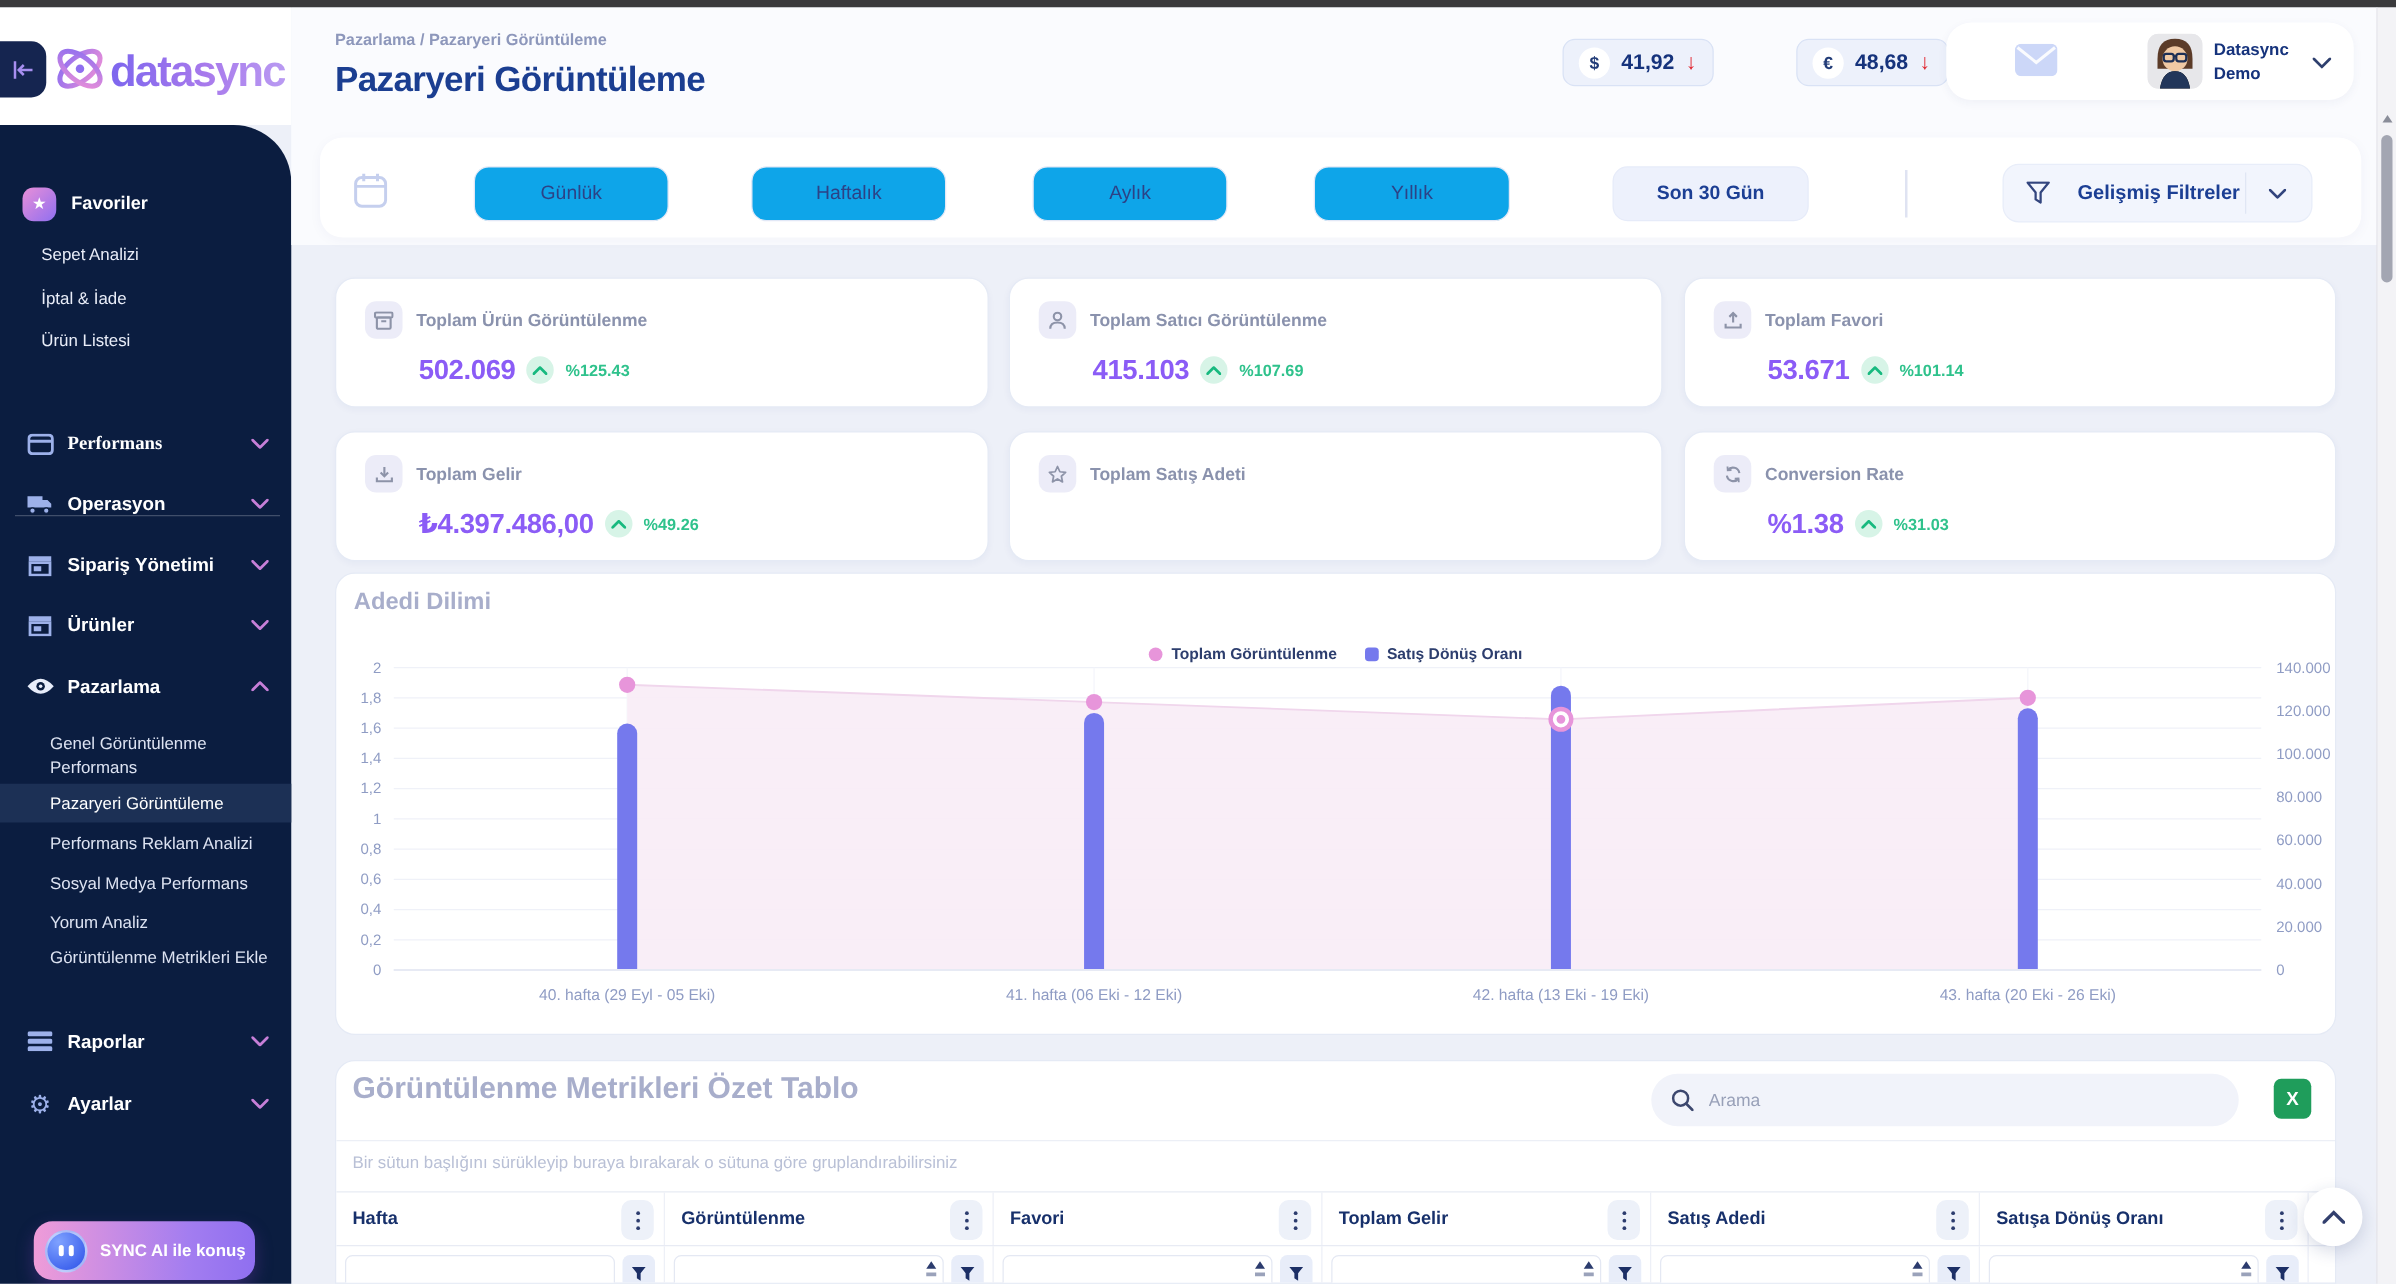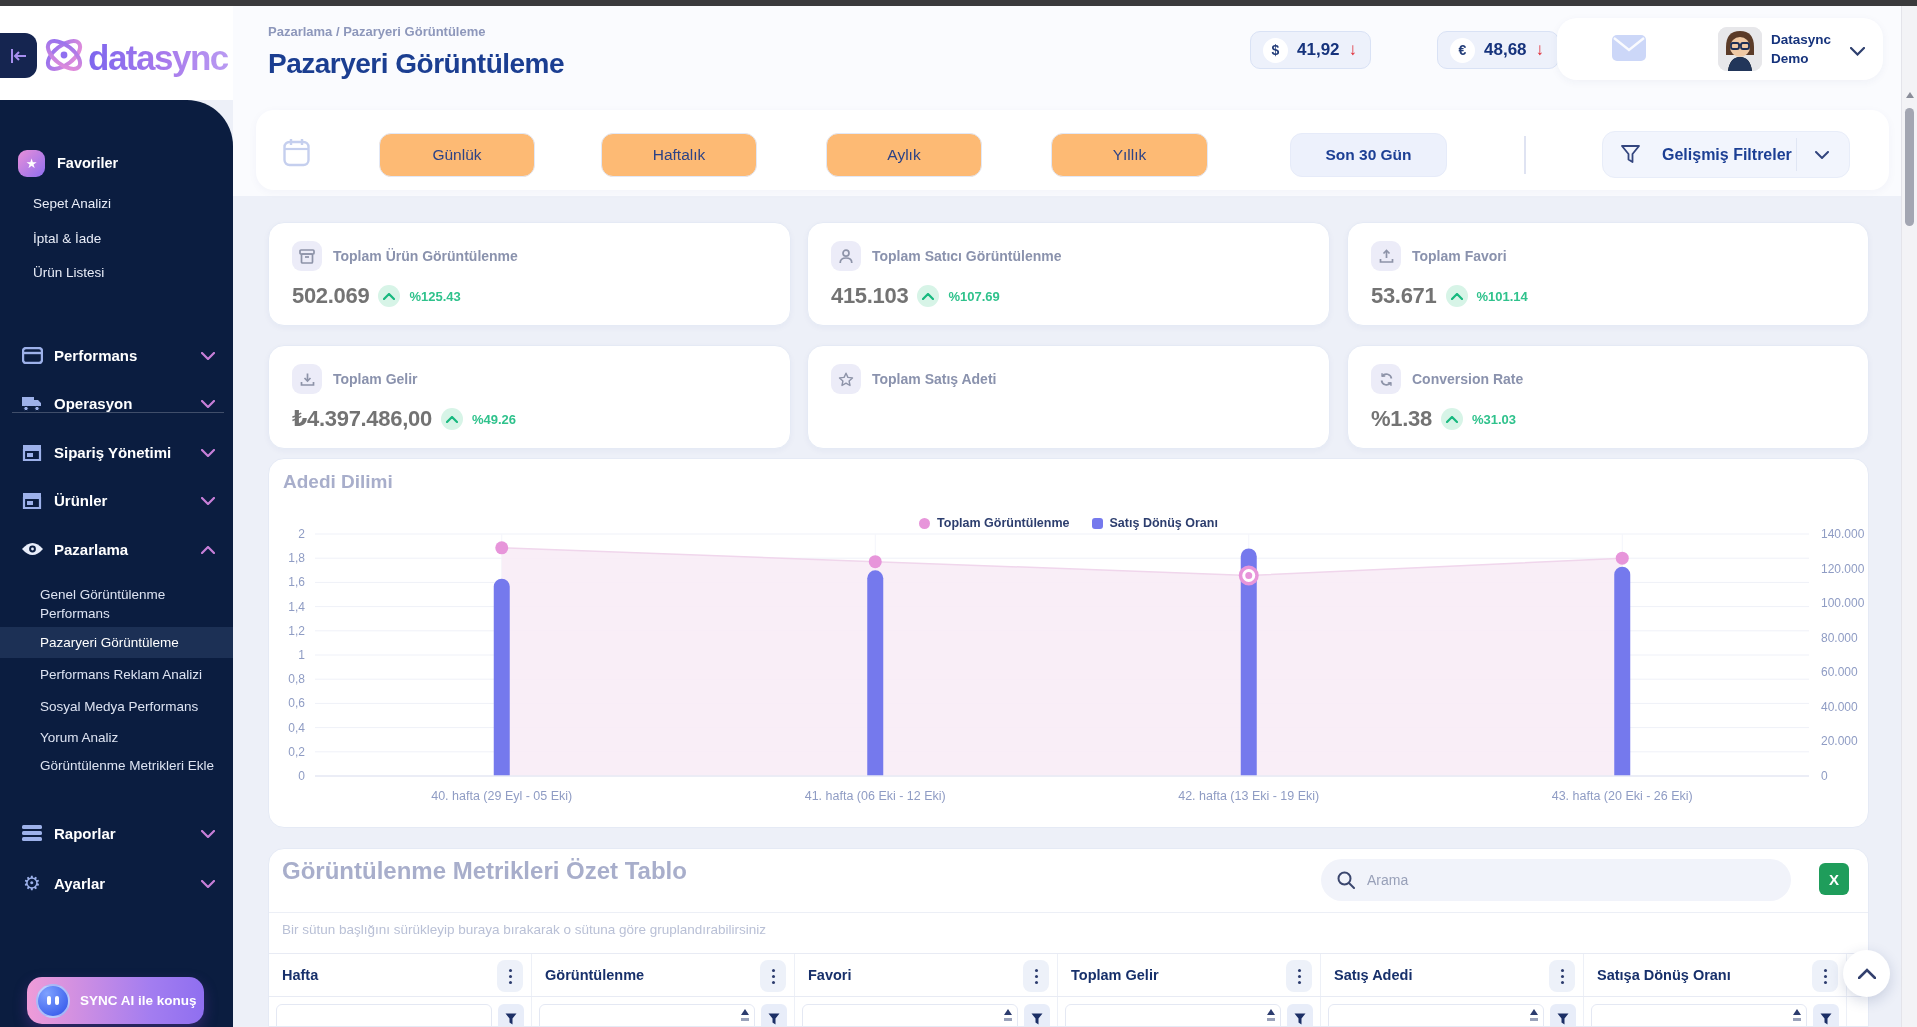--- a/index.html
+++ b/index.html
@@ -59,36 +59,36 @@
 
   #user-pill { left:1557px; top:18px; width:326px; height:62px; background:#ffffff; border-radius:20px; box-shadow:0 2px 8px rgba(40,60,120,.05); }
   #mail-icon { position:absolute; left:55px; top:17px; cursor:pointer; }
   #avatar { position:absolute; left:161px; top:9px; width:44px; height:44px; border-radius:9px; overflow:hidden; background:#e9e9ec; cursor:pointer; }
   #user-name { position:absolute; left:214px; top:12px; font-size:13.5px; font-weight:800; color:#16337c; line-height:19px; }
   #user-chev { position:absolute; right:18px; top:24px; }
 
   
   #filter-panel { left:256px; top:110px; width:1633px; height:80px; background:#ffffff; border-radius:18px; box-shadow:0 2px 10px rgba(40,60,120,.04); }
   #calendar-icon { left:283px; top:138px; cursor:pointer; }
-  .pbtn { position:absolute; top:133px; height:44px; background:#fdba74; border:1.5px solid #e2e8f6; border-radius:12px;
+  .pbtn { position:absolute; top:133px; height:44px; background:#0ea5e9; border:1.5px solid #e2e8f6; border-radius:12px;
      color:#2c4286; font-size:15.5px; display:flex; align-items:center; justify-content:center; cursor:pointer; }
   .pbtn.active { background:#edf1fc; border-color:#e6ebf9; font-weight:800; color:#1c3f94; }
   #filter-divider { left:1524px; top:136px; width:2px; height:38px; background:#dfe3f2; }
   #adv-btn { left:1602px; top:131px; width:248px; height:47px; background:#f2f5fd; border:1.5px solid #e8edf9; border-radius:13px;
      display:flex; align-items:center; cursor:pointer; }
   #adv-label { margin-left:22px; font-size:16px; font-weight:600; color:#1c3f94; }
   #adv-sep { position:absolute; right:52px; top:6px; width:1.5px; height:33px; background:#e0e6f4; }
 
   
   .statcard { position:absolute; width:523px; height:104px; background:#fff; border:1.5px solid #e5eaf5; border-radius:16px; box-shadow:0 2px 6px rgba(30,50,120,.04); }
   .sc-top { display:flex; align-items:center; gap:11px; margin:18px 0 0 23px; }
   .sc-icon { width:30px; height:30px; border-radius:9px; background:#ececf8; display:flex; align-items:center; justify-content:center; color:#8d93a8; }
   .sc-label { font-size:14px; font-weight:700; color:#8a92ad; }
   .sc-valrow { display:flex; align-items:center; gap:9px; margin:12px 0 0 23px; }
-  .sc-value { font-size:22px; font-weight:800; color:#737373; letter-spacing:-0.3px; }
+  .sc-value { font-size:22px; font-weight:800; color:#8b5cf6; letter-spacing:-0.3px;margin-left:43px; }
   .sc-badge { width:22px; height:22px; border-radius:50%; background:#d7f4e7; display:flex; align-items:center; justify-content:center; }
   .sc-delta { font-size:13px; font-weight:700; color:#2fc28c; }
 
   
   #chart-card { left:268px; top:458px; width:1601px; height:370px; background:#fff; border:1.5px solid #e5eaf5; border-radius:16px; }
   #chart-title { position:absolute; left:14px; top:12px; font-size:19px; font-weight:800; color:#a8aecb; }
   #chart-legend { position:absolute; left:0; top:57px; width:100%; display:flex; justify-content:center; gap:22px; align-items:center; }
   .leg-item { display:flex; align-items:center; gap:7px; font-size:12.5px; font-weight:600; color:#2d3e6e; }
   .leg-dot { width:11px; height:11px; border-radius:50%; }
   .leg-sq { width:11px; height:11px; border-radius:3px; }
@@ -158,21 +158,21 @@
 <div id="sidebar" class="abs">
   <div class="nav-row" style="top:48px;">
     <div class="fav-icon">★</div>
     <span class="fav-label">Favoriler</span>
   </div>
   <span class="side-link" style="top:96px;text-align:center;">Sepet Analizi</span>
   <span class="side-link" style="top:131px;">İptal &amp; İade</span>
   <span class="side-link" style="top:165px;">Ürün Listesi</span>
   <div id="side-divider" class="abs"></div>
 
-  <div class="nav-row" style="top:240px;">
+  <div class="nav-row" style="top:240px;font-family:Liberation Serif, serif;">
     <span class="nav-ic">
       <svg width="21" height="17" viewBox="0 0 21 17">
           <rect x="1" y="1" width="19" height="15" rx="3" fill="none" stroke="#9db1ea" stroke-width="2.4"></rect>
           <line x1="1" y1="6" x2="20" y2="6" stroke="#9db1ea" stroke-width="2.4"></line>
         </svg>
     </span>
     <span class="nav-label">Performans</span>
     <span class="nav-chev"><svg width="14" height="8" viewBox="0 0 14 8">
           <polyline points="1,1 7,7 13,1" fill="none" stroke="#c77fd8" stroke-width="2.2" stroke-linecap="round"></polyline>
         </svg></span>

